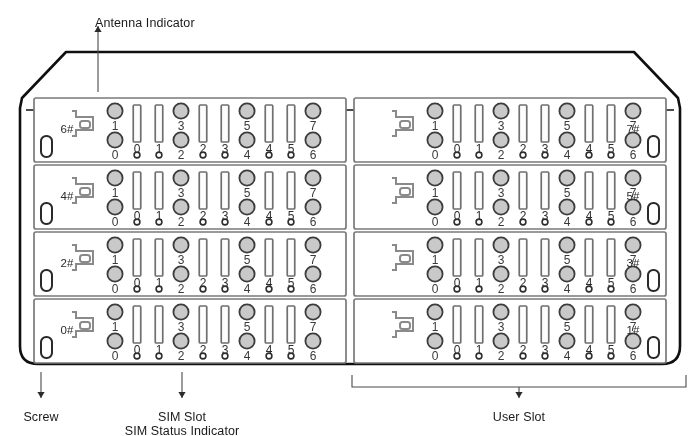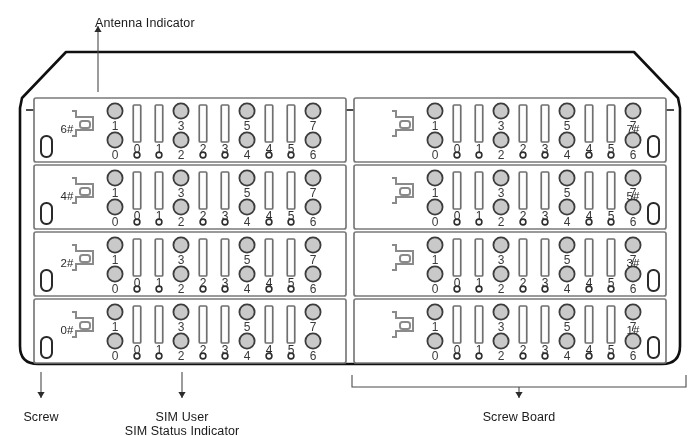--- a/index.html
+++ b/index.html
@@ -382,17 +382,17 @@
       <div class="num slotlabel" style="left: 523px; top: 344px;">2</div>
       <div class="num slotlabel" style="left: 545px; top: 344px;">3</div>
       <div class="num" style="left: 567px; top: 320.6px;">5</div>
       <div class="num" style="left: 567px; top: 349.6px;">4</div>
       <div class="num slotlabel" style="left: 589px; top: 344px;">4</div>
       <div class="num slotlabel" style="left: 611px; top: 344px;">5</div>
       <div class="num" style="left: 633px; top: 320.6px;">7</div>
       <div class="num" style="left: 633px; top: 349.6px;">6</div>
       <div class="cap" style="left: 95px; top: 16px;">Antenna Indicator</div>
       <div class="cap center" style="left: 41px; top: 410px;">Screw</div>
-      <div class="cap center" style="left: 182px; top: 410px;">SIM User</div>
+      <div class="cap center" style="left: 182px; top: 410px;">SIM Slot</div>
       <div class="cap center" style="left: 182px; top: 424px;">SIM Status Indicator</div>
-      <div class="cap center" style="left: 519px; top: 410px;">Screw Board</div>
+      <div class="cap center" style="left: 519px; top: 410px;">User Slot</div>
     </div>
 </div>
 
 </body></html>

